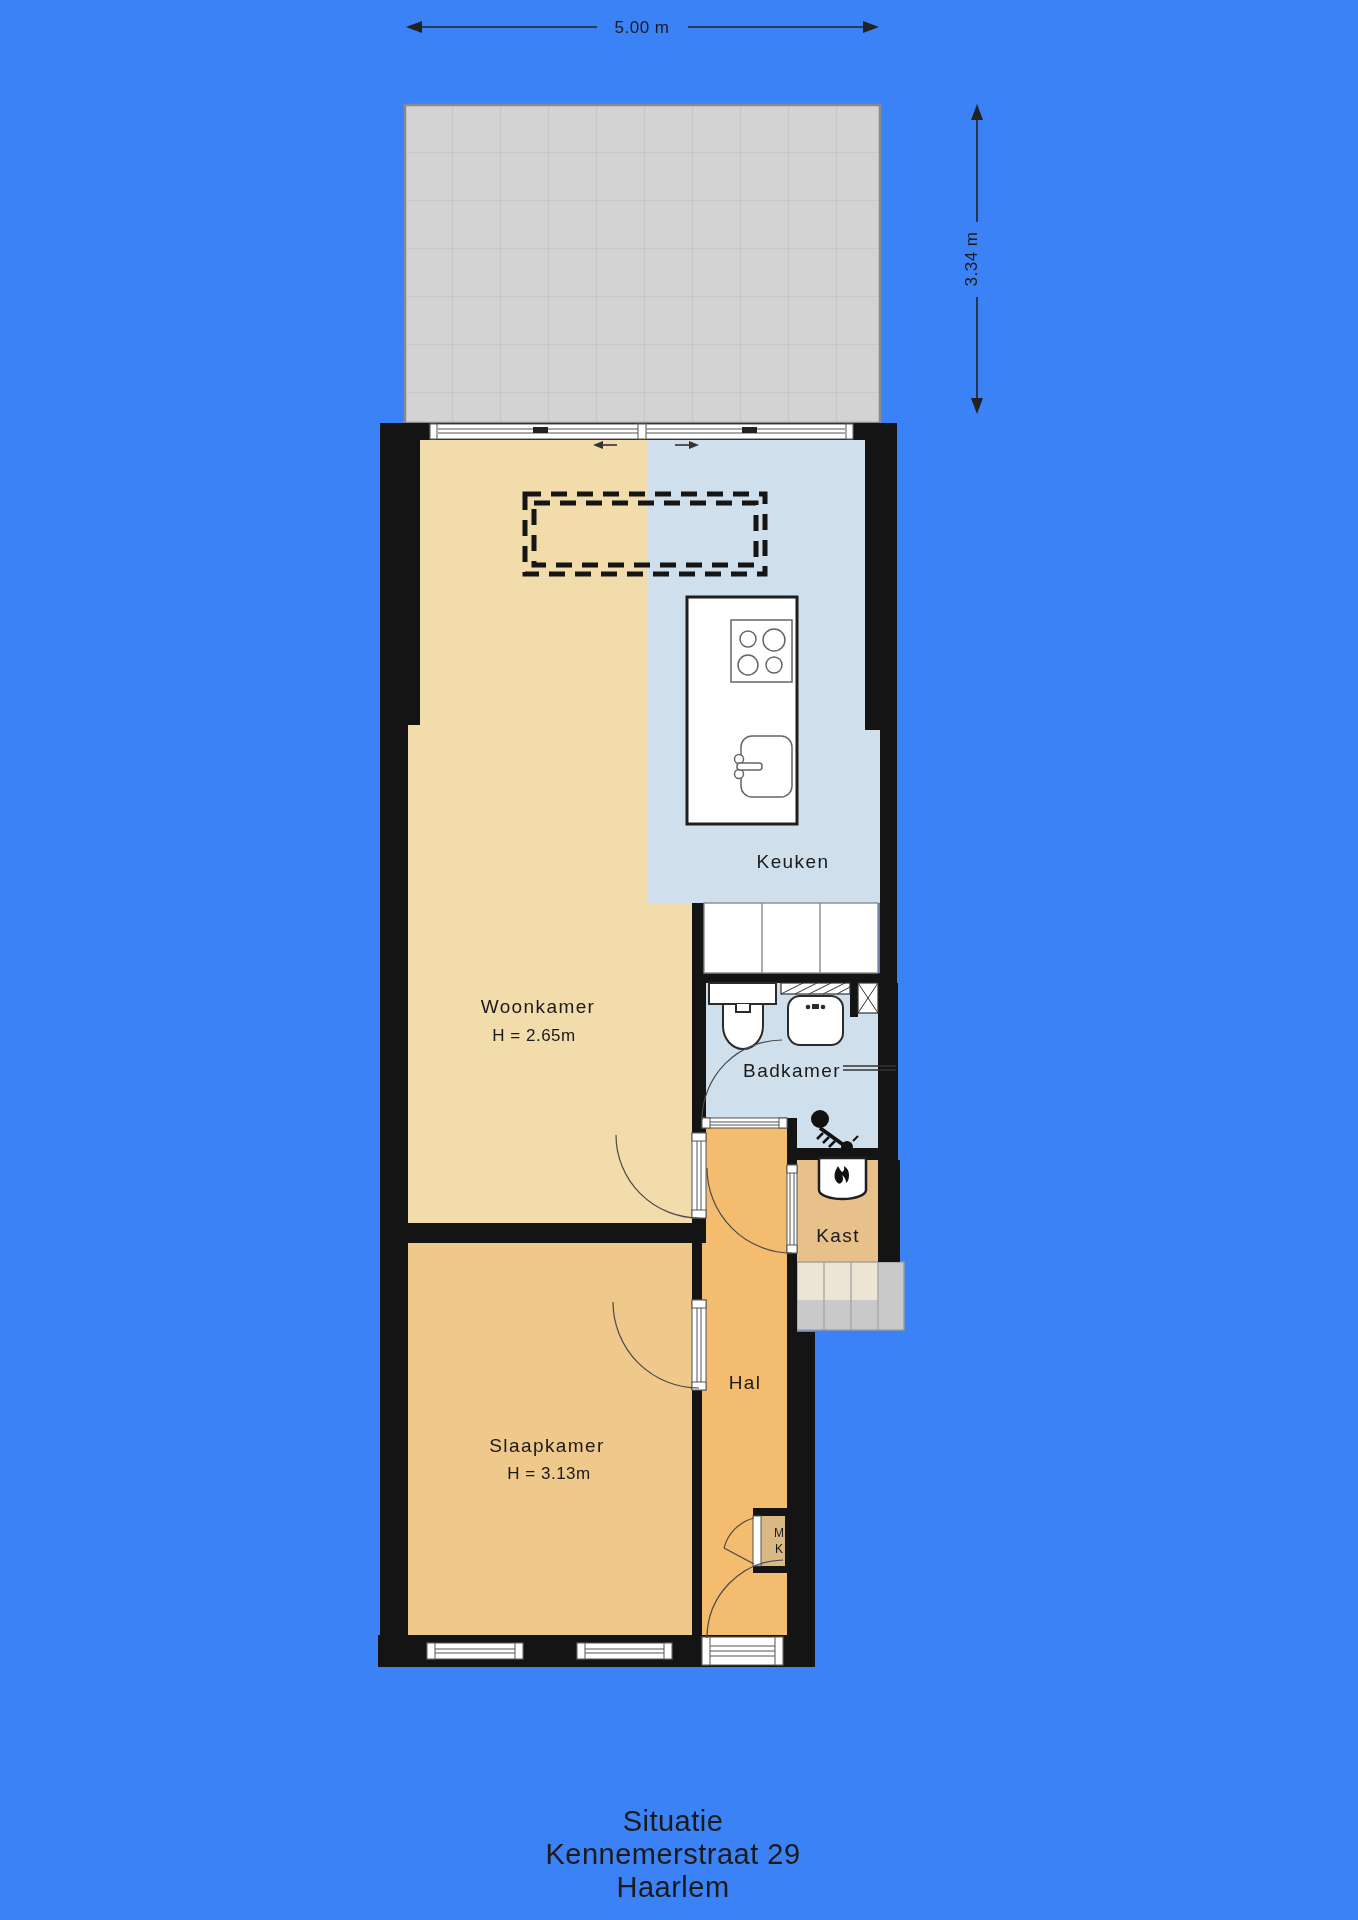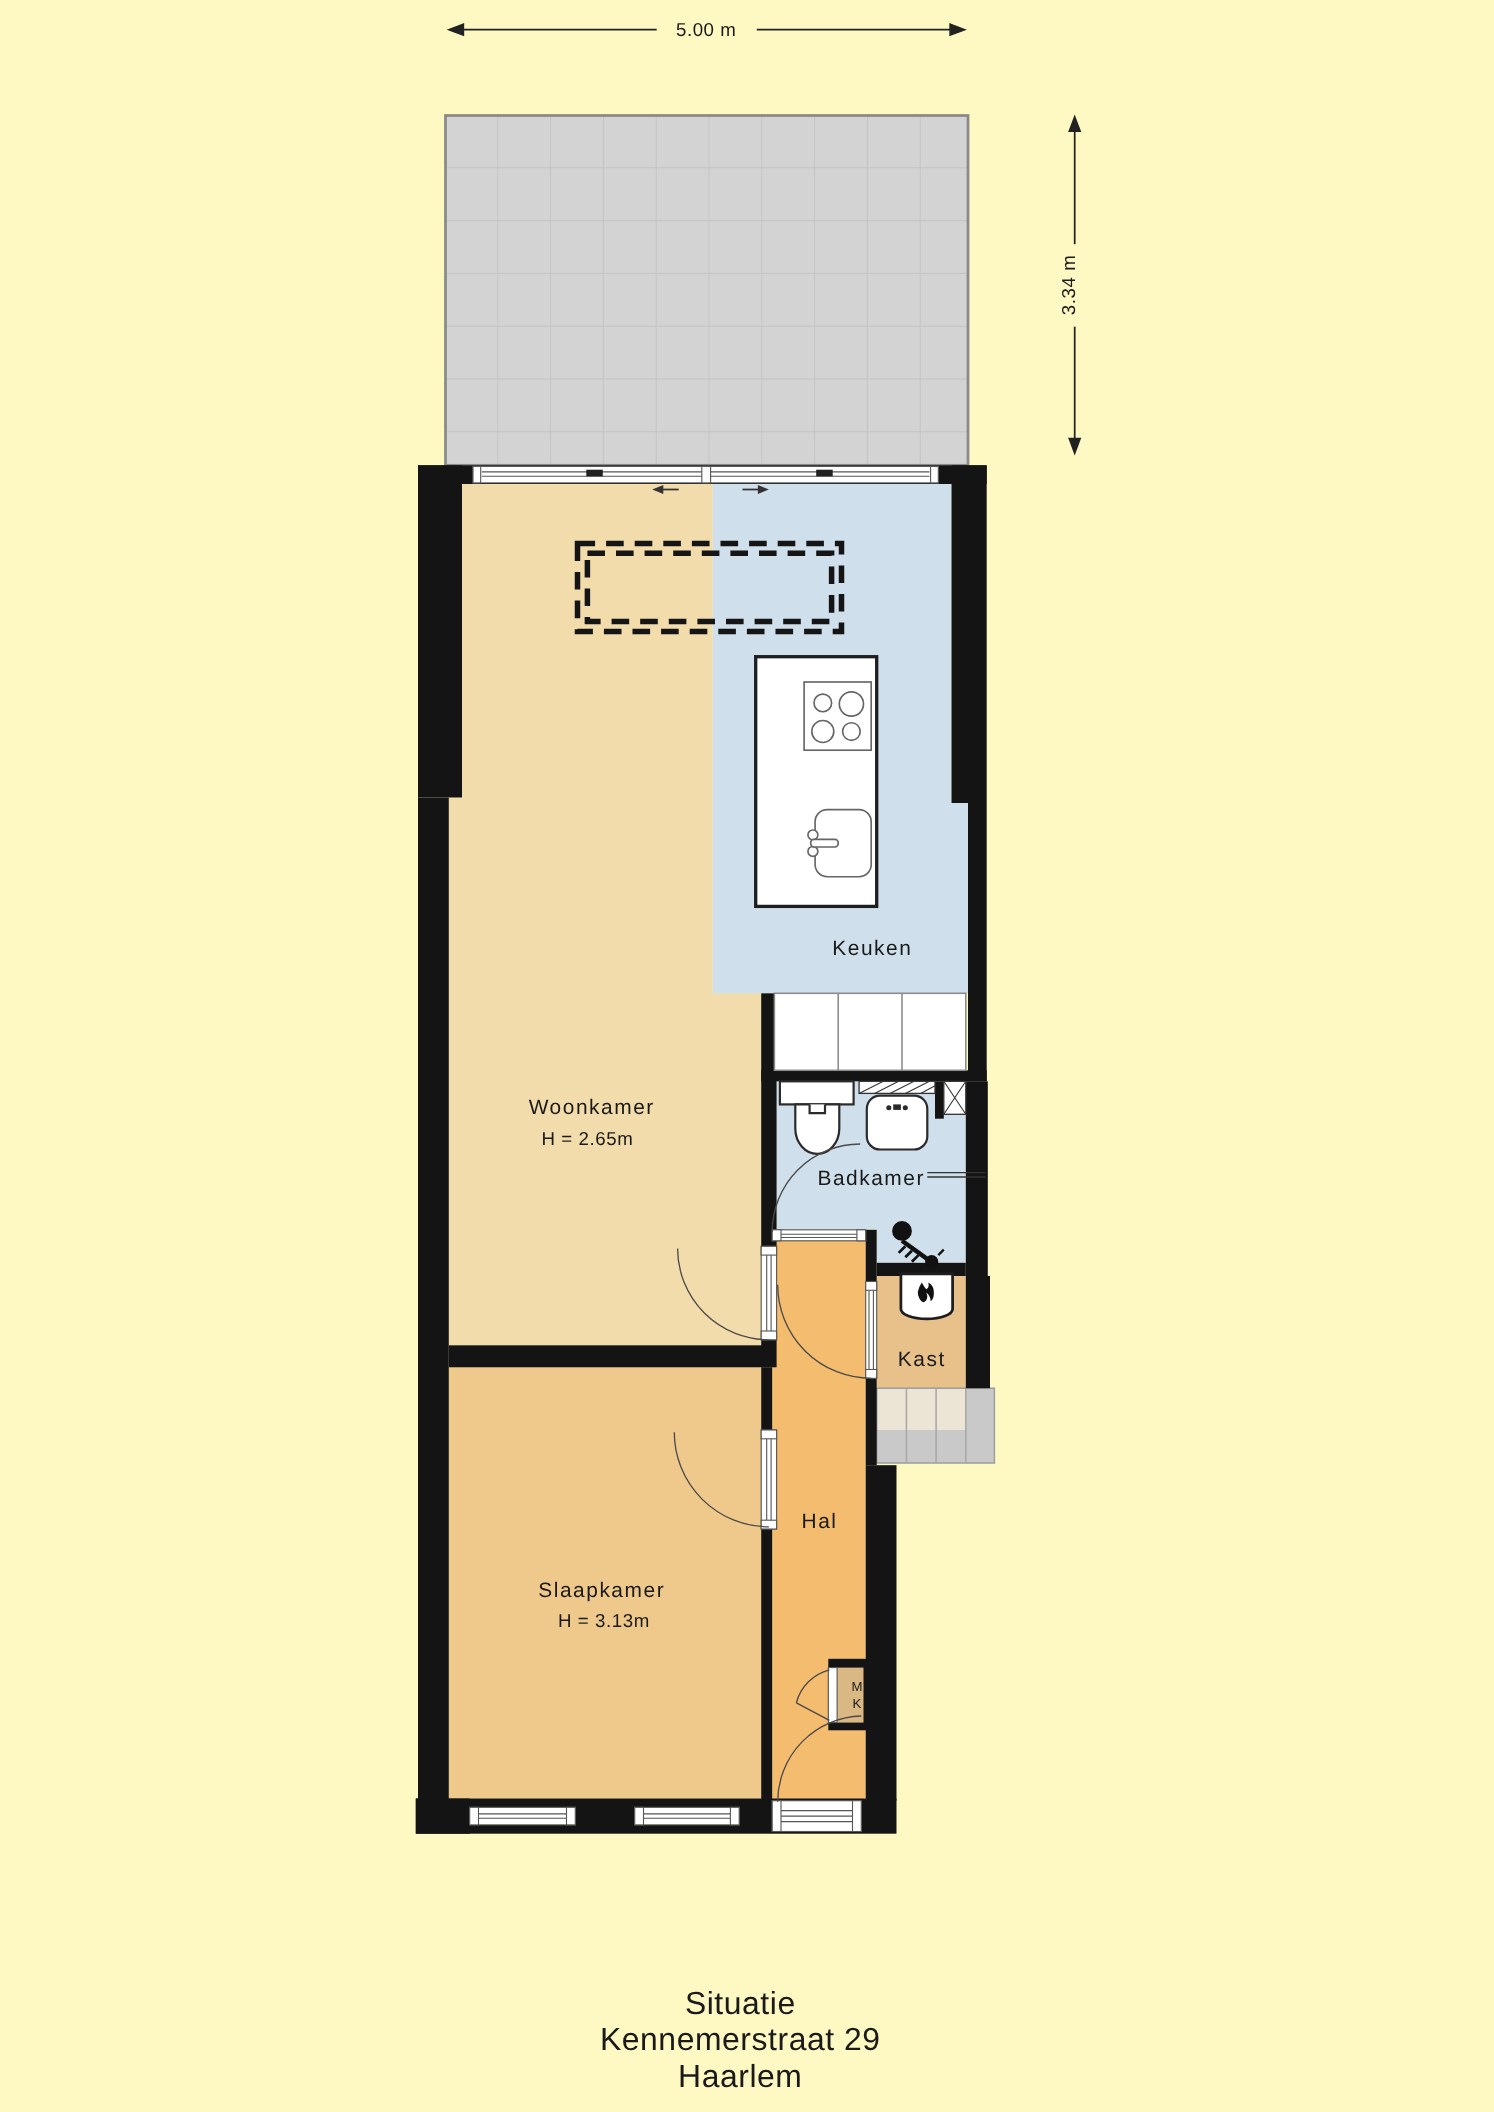--- a/index.html
+++ b/index.html
@@ -1,16 +1,16 @@
 <!DOCTYPE html>
 <html style="--wall: #141414; --woonkamer: #f2dcab; --keuken: #cfdfeb; --badkamer: #cfdfeb; --slaapkamer: #efc98c; --hal: #f4bc6e; --kast: #e7c189; --meterkast: #d9b883; --terras: #d3d3d3; --terras-grid: #c3c3c3; --terras-border: #8a8a8a; --stairs-light: #ece4d4; --stairs-gray: #c9c9c9; --text: #1a1a1a;"><head>
 <meta charset="utf-8">
 <style>
   html,body{margin:0;padding:0;background:#ffffff;}
-  .canvas{position:relative;width:1358px;height:1920px;background:#fef9c3;overflow:hidden;
+  .canvas{position:relative;width:1358px;height:1920px;background:#3b82f6;overflow:hidden;
           font-family:"Liberation Sans", sans-serif;}
   svg text{font-family:"Liberation Sans", sans-serif;fill:var(--text);}
   .room-label{font-size:19px;letter-spacing:1.4px;}
   .room-sub{font-size:17px;letter-spacing:0.5px;}
   .dim-label{font-size:17px;letter-spacing:0.5px;}
   .mk-label{font-size:12px;letter-spacing:0px;}
   .caption-line{font-size:29px;letter-spacing:0.5px;}
   .wall{fill:var(--wall);}
   .opening{fill:#ffffff;stroke:#555;stroke-width:1;}
   .glaze{stroke:#555;stroke-width:1;fill:none;}

